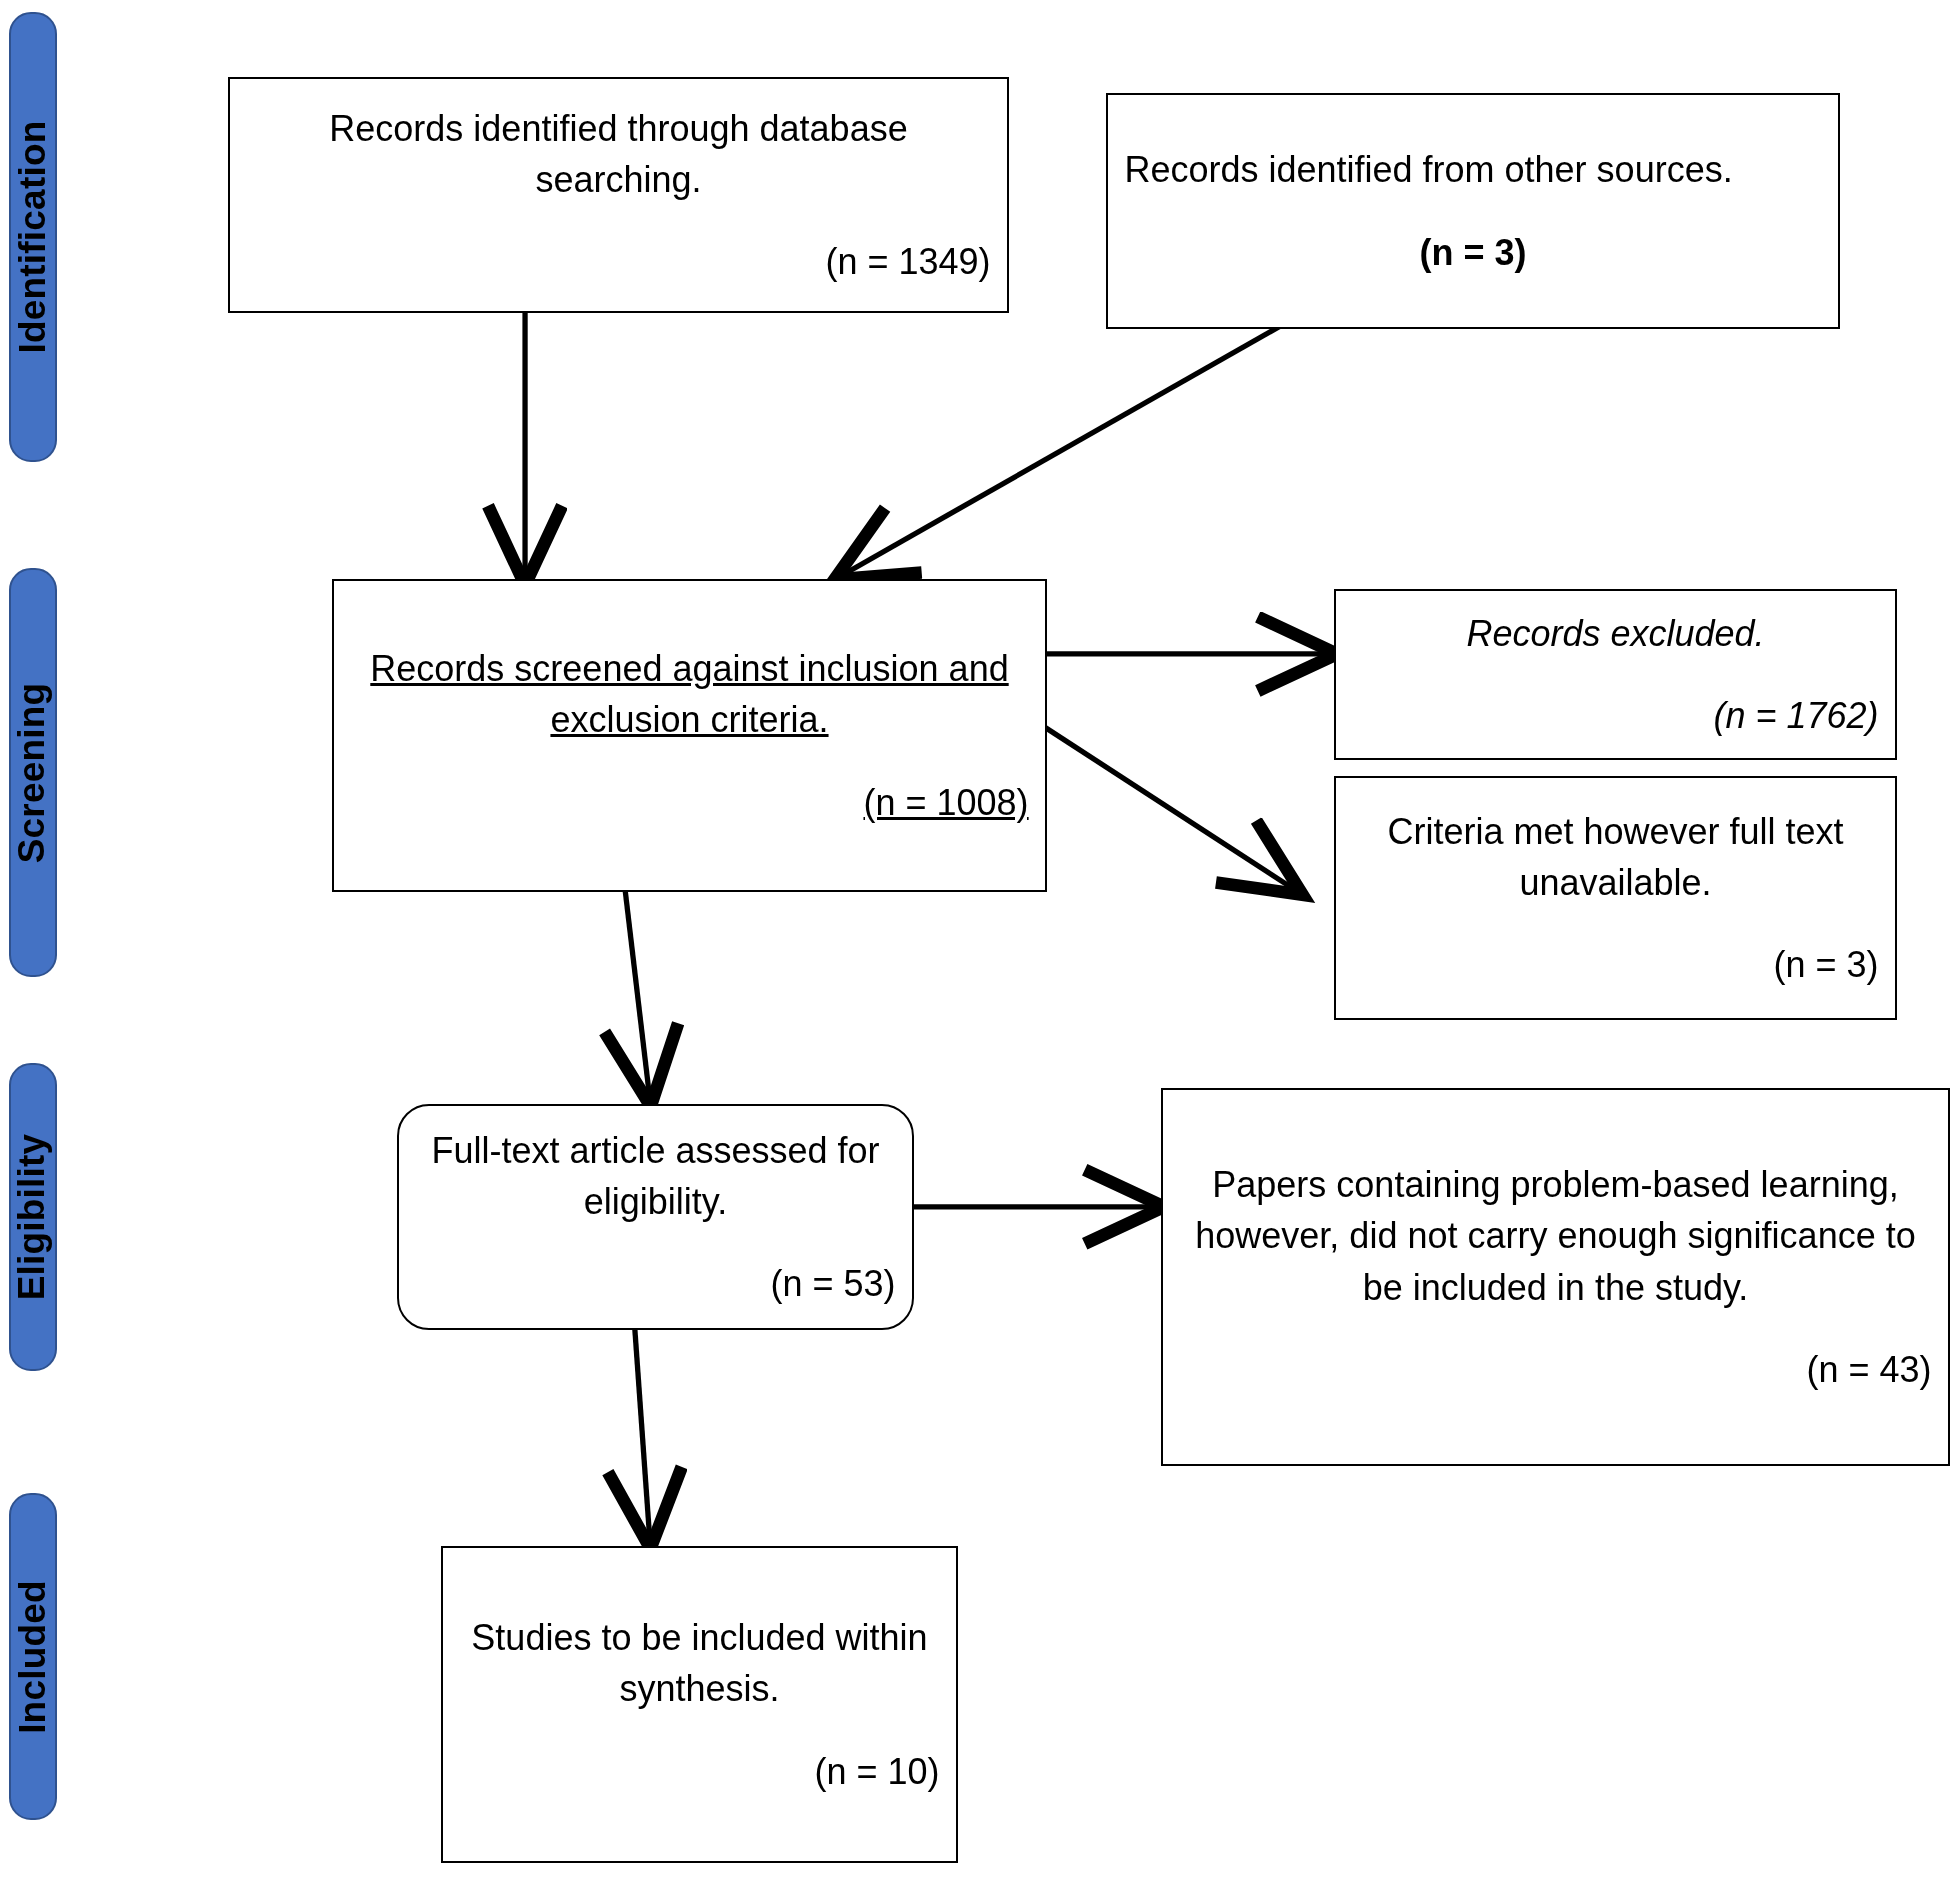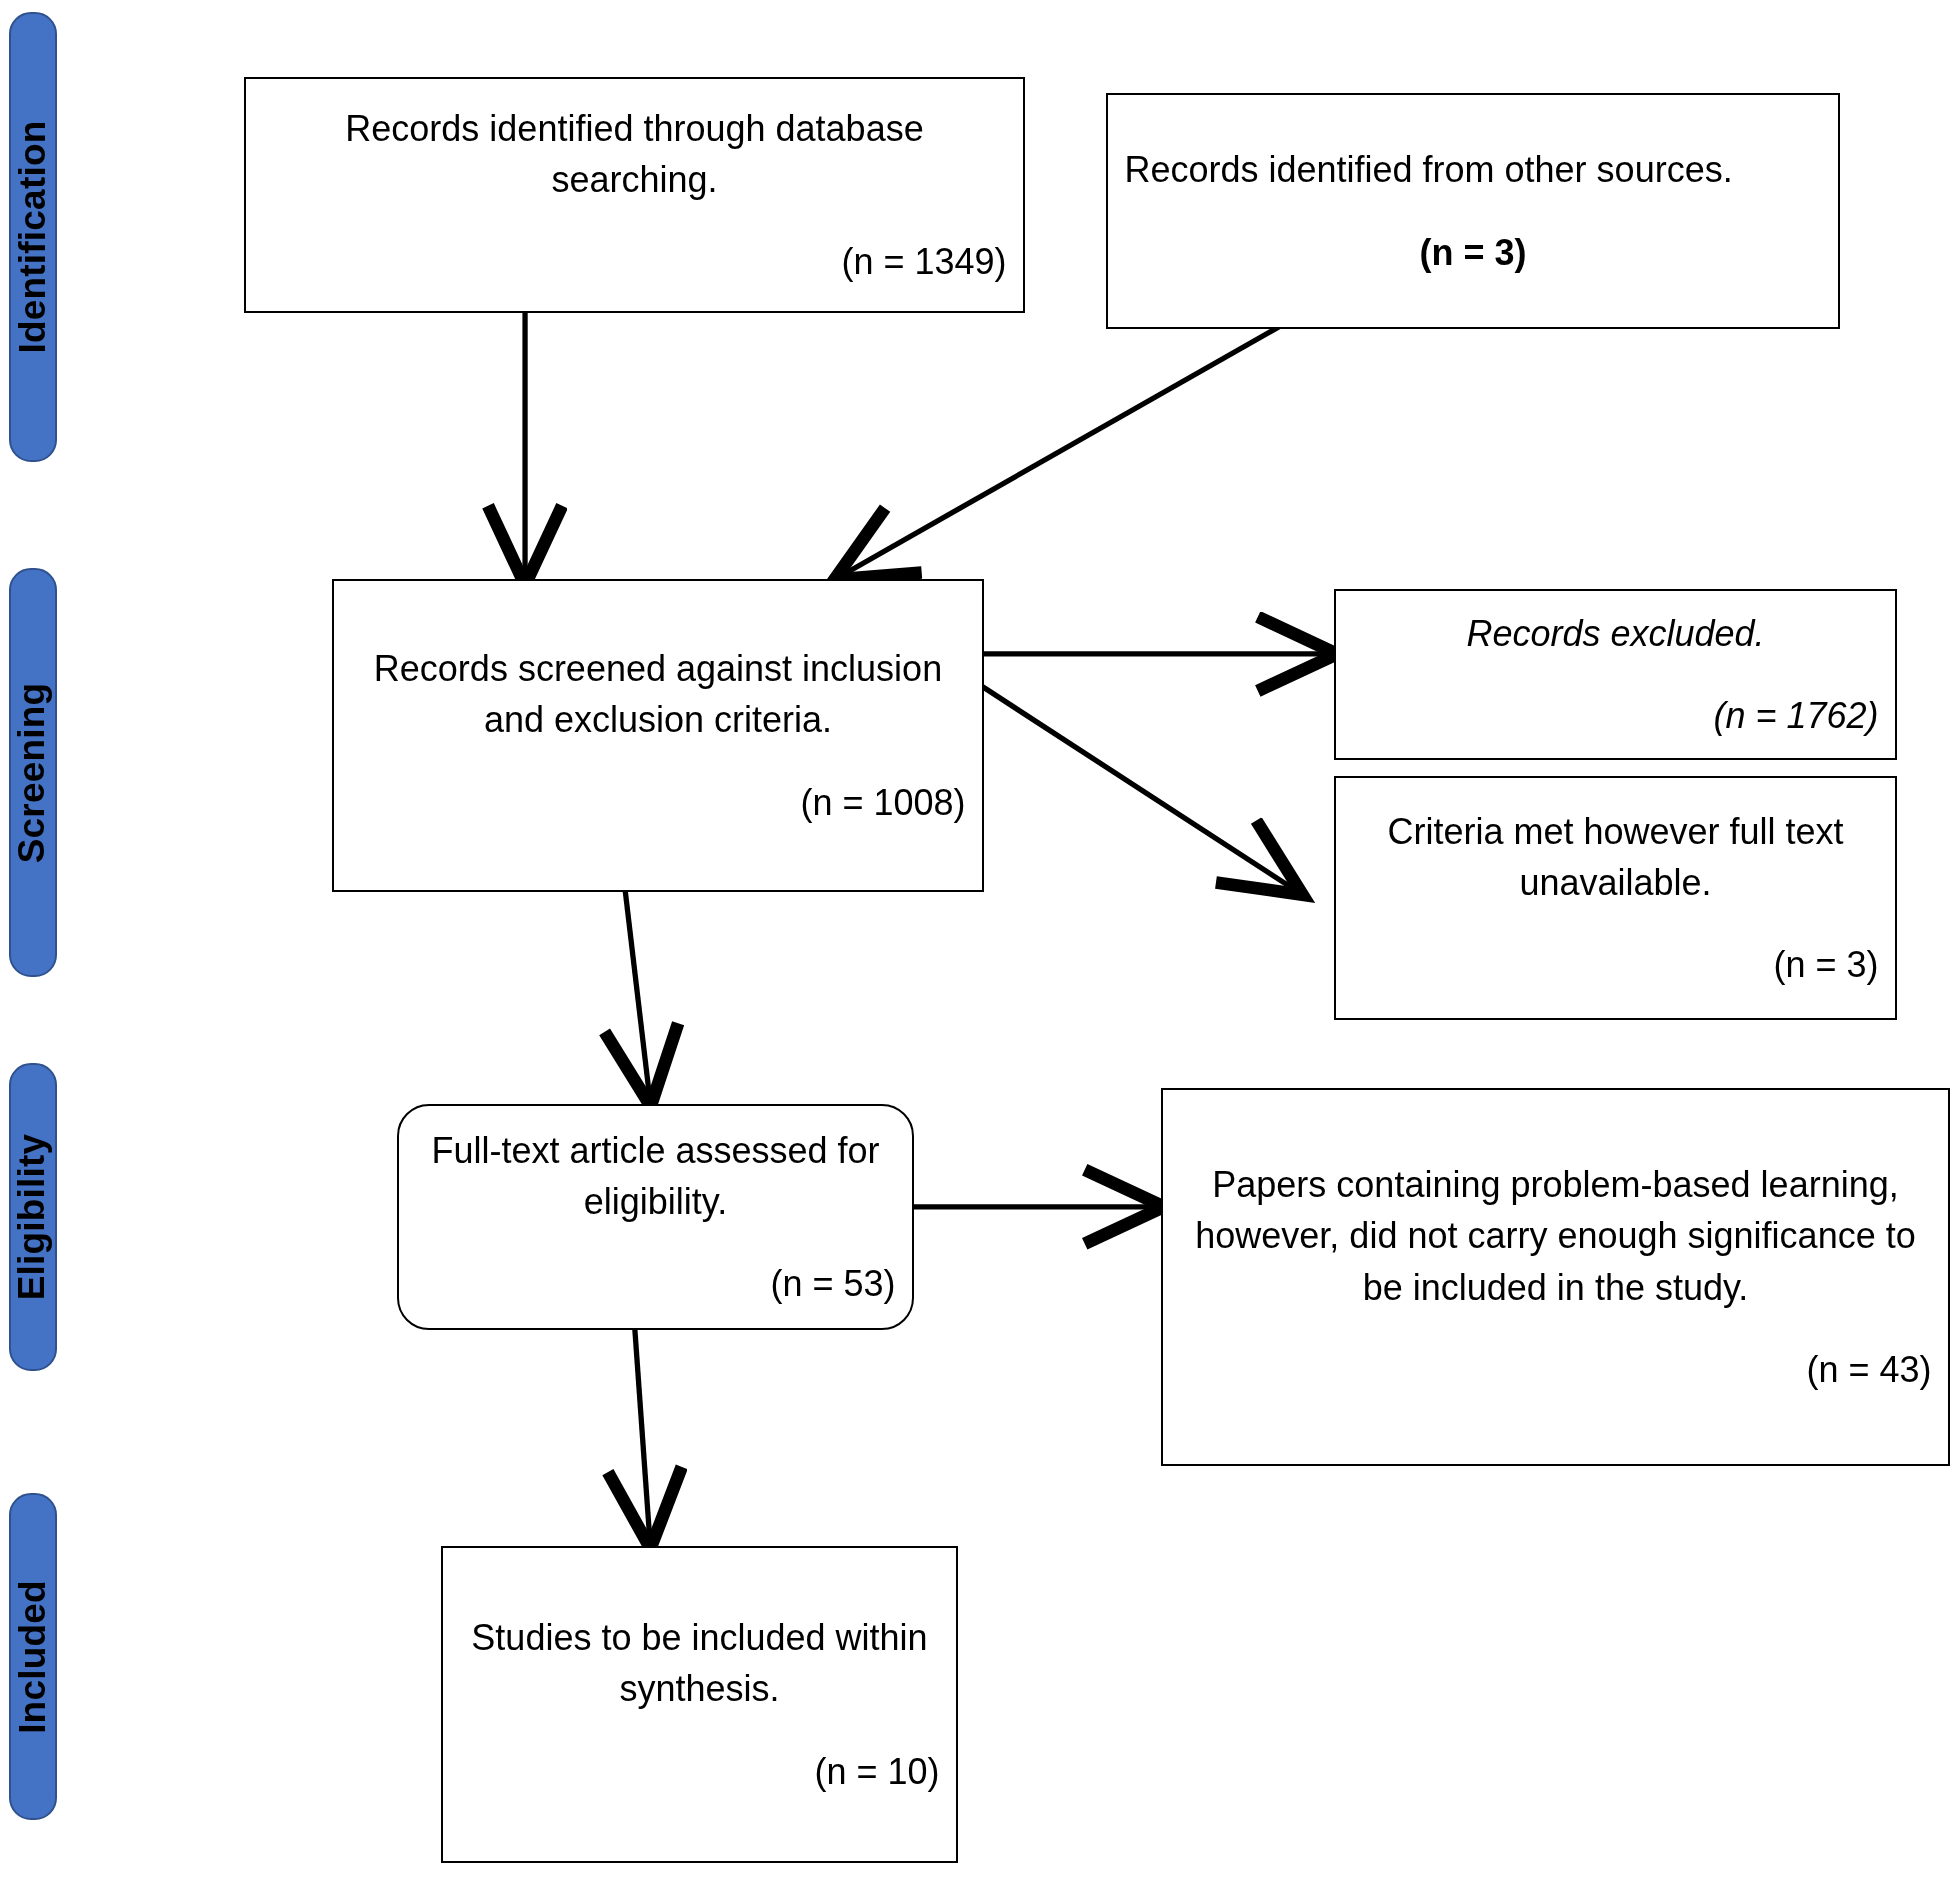--- a/index.html
+++ b/index.html
@@ -101,31 +101,31 @@
 
     <g>
       <line x1="1900" y1="2510" x2="2410" y2="2510" stroke="#000" stroke-width="11" marker-end="url(#ah)"></line>
     </g>
 
     <g>
       <line x1="1320" y1="2760" x2="1352" y2="3210" stroke="#000" stroke-width="11" marker-end="url(#ah)"></line>
     </g>
   </svg>
 
-  <div class="node" style="left:244px; top:77px; width:781px; height:236px;">
+  <div class="node" style="left:228px; top:77px; width:781px; height:236px;">
     <div class="line">Records identified through database searching.</div>
     <div class="count">(n = 1349)</div>
   </div>
 
   <div class="node left-align bold-count" style="left:1106px; top:93px; width:734px; height:236px;">
     <div class="line">Records identified from other sources.</div>
     <div class="count">(n = 3)</div>
   </div>
 
-  <div class="node" style="left:332px; top:579px; width:652px; height:313px;">
+  <div class="node" style="left:332px; top:579px; width:715px; height:313px;text-decoration:underline;">
     <div class="line">Records screened against inclusion and exclusion criteria.</div>
     <div class="count">(n = 1008)</div>
   </div>
 
   <div class="node" style="left:1334px; top:589px; width:563px; height:171px;font-style:italic;">
     <div class="line">Records excluded.</div>
     <div class="count">(n = 1762)</div>
   </div>
 
   <div class="node" style="left:1334px; top:776px; width:563px; height:244px;">

